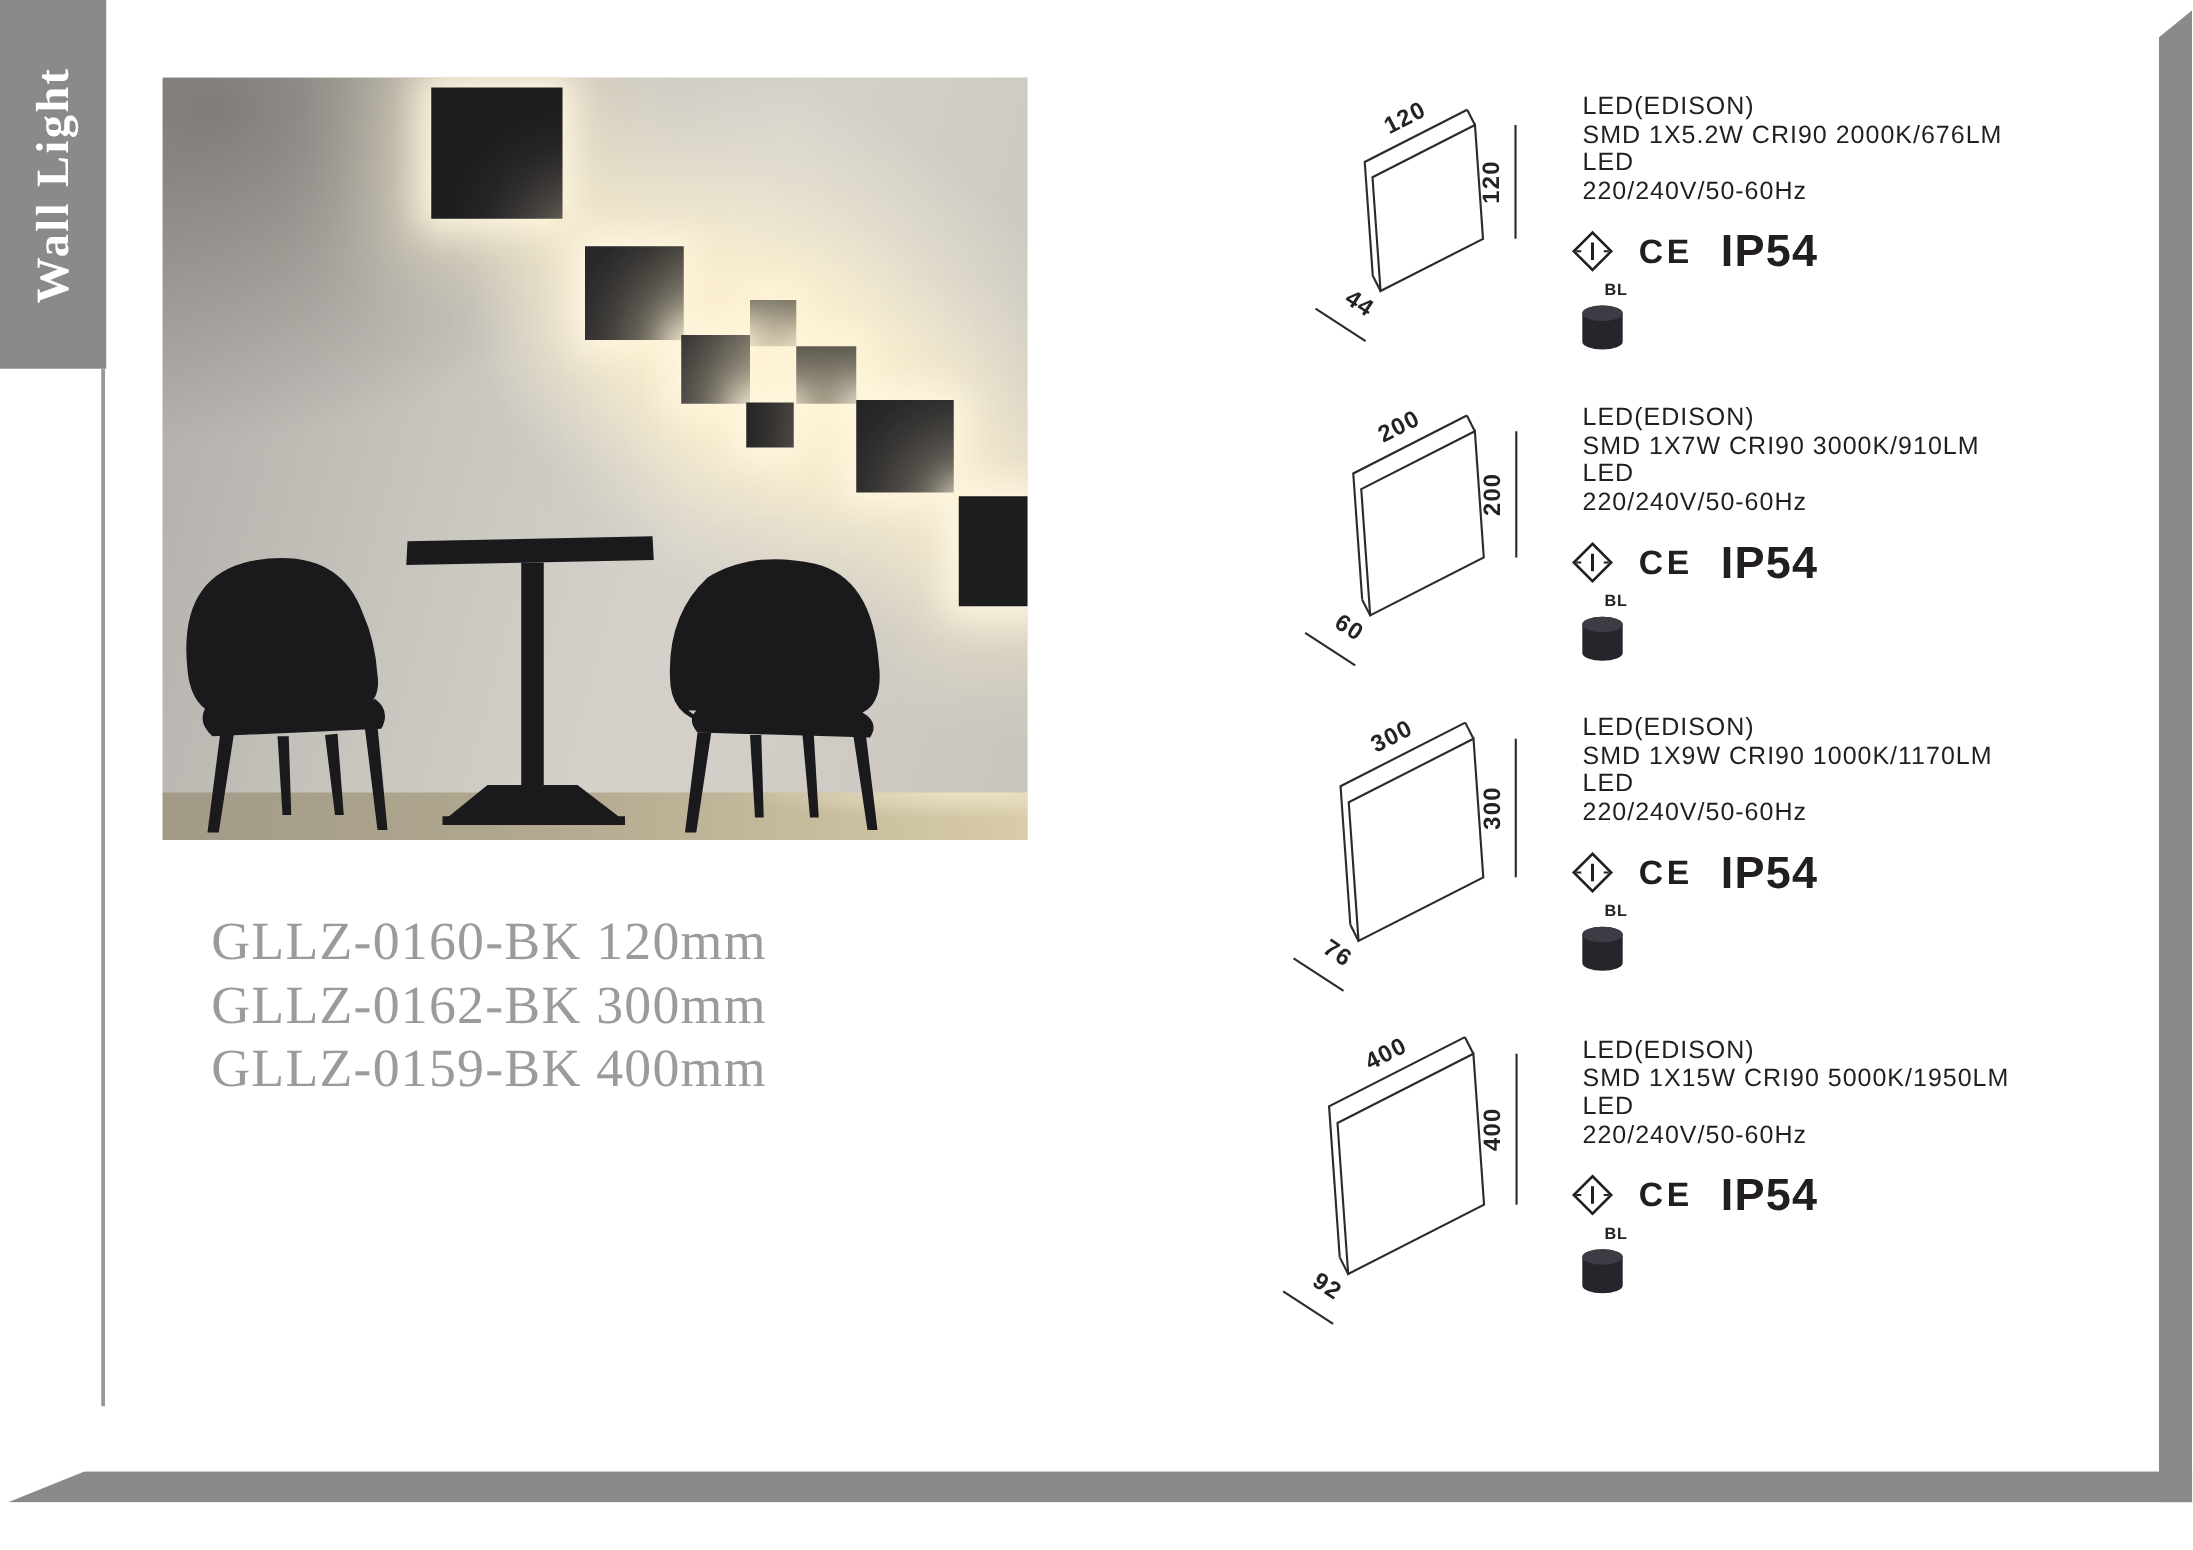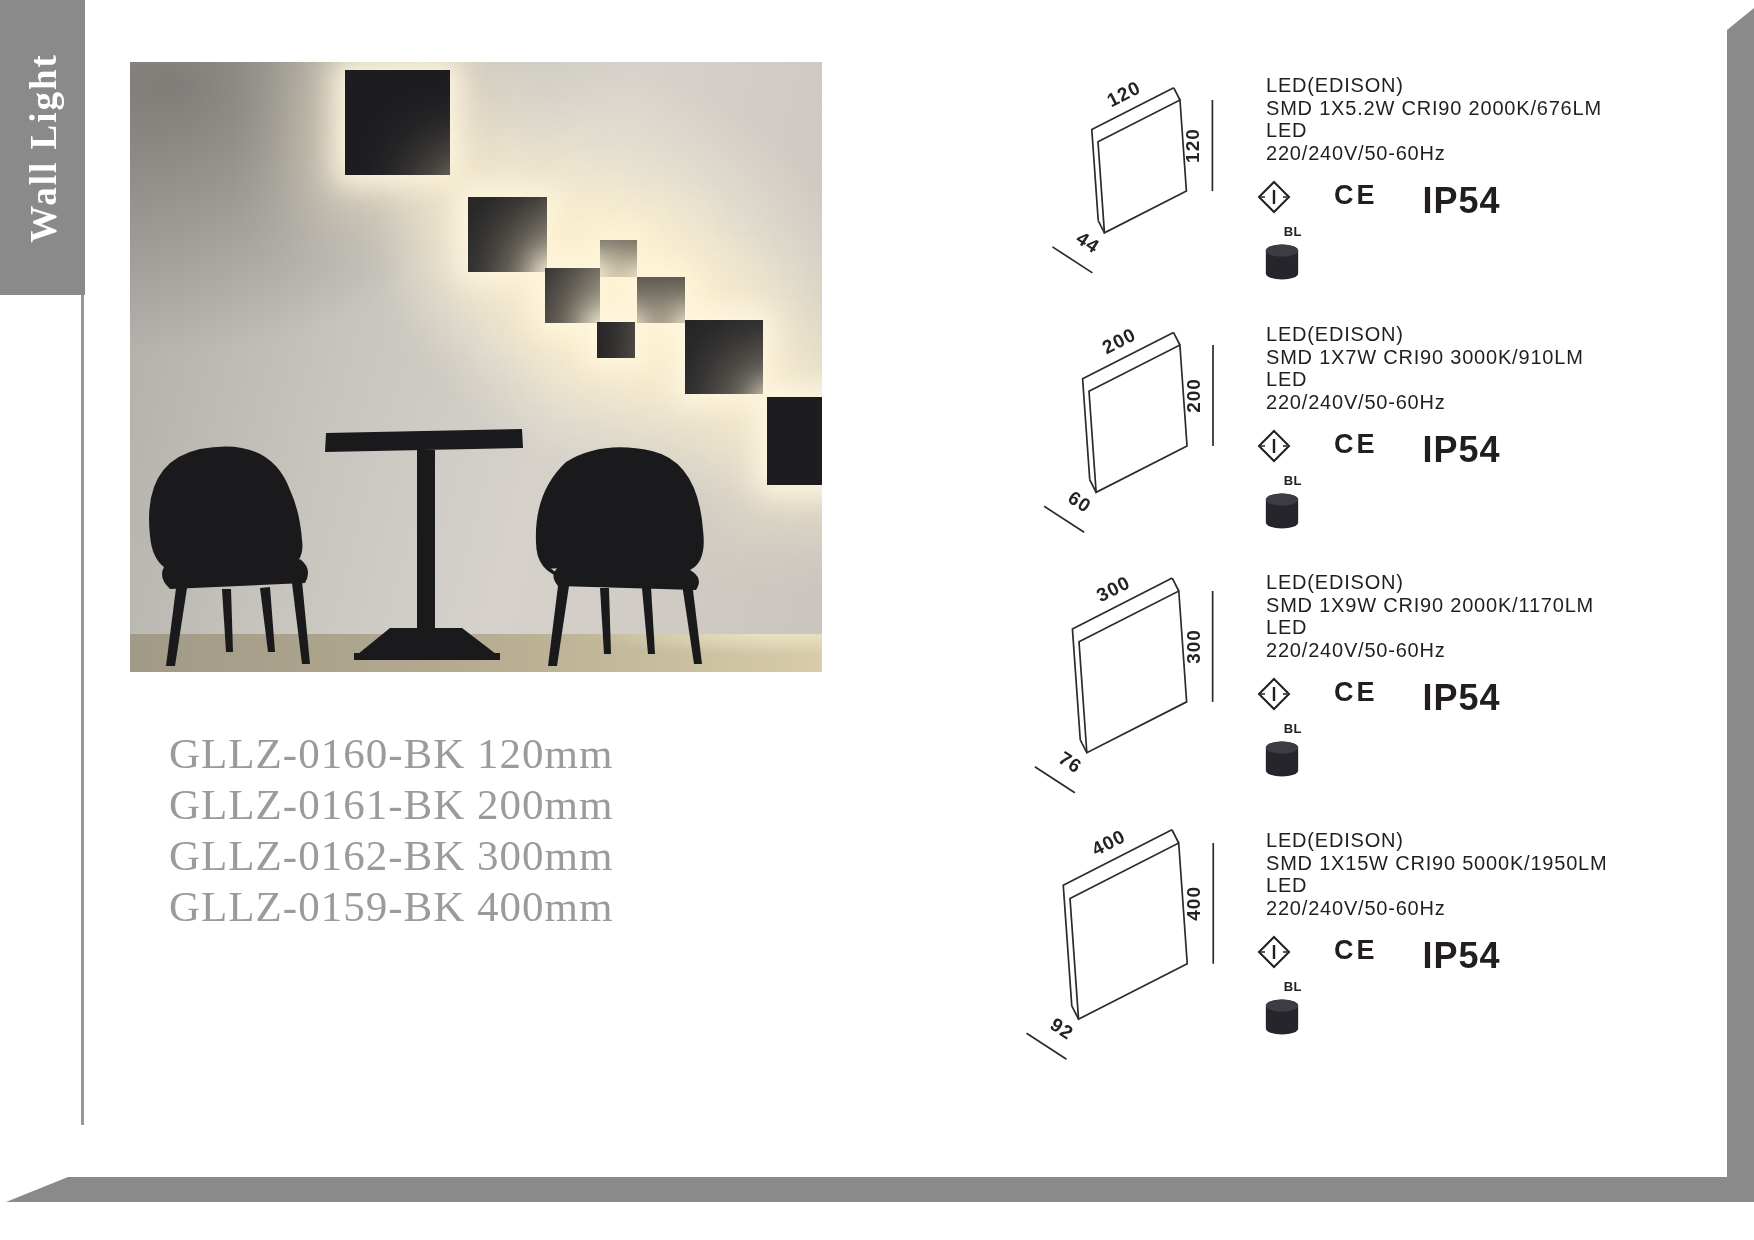--- a/index.html
+++ b/index.html
@@ -37,21 +37,21 @@
 
   
   .codes{position:absolute;left:133px;top:728px;font-family:"Liberation Serif",serif;
         font-weight:normal;font-size:43px;line-height:51px;color:#9b9b9b;letter-spacing:1px;margin-left:36px;}
 
   
   .product-row{position:absolute;left:0;width:1754px;height:249px;}
   .diagram{position:absolute;}
   .spec{position:absolute;left:1266px;top:12px;font-size:20px;line-height:22.5px;
         letter-spacing:.8px;color:#221e1f;white-space:nowrap;}
-  .cert{position:absolute;left:1257px;top:118px;display:flex;gap:23px;}
+  .cert{position:absolute;left:1257px;top:118px;display:flex;align-items:center;}
   .cert .ce{font-size:27px;font-weight:bold;letter-spacing:3px;margin-left:20px;color:#221e1f;}
   .cert .ip{font-size:36px;font-weight:bold;letter-spacing:1px;margin-left:22px;color:#221e1f;}
   .bl{position:absolute;left:1262px;top:162px;width:40px;text-align:right;}
   .bl-label{font-size:13px;font-weight:bold;letter-spacing:.5px;color:#222;}
   .bl svg{display:block;margin:3px auto 0;}
 
   
   .logo{position:absolute;left:1356px;top:1040px;color:#57585a;white-space:nowrap;
         font-family:"Liberation Serif",serif;}
   .logo .main{font-size:68px;font-weight:bold;letter-spacing:-2px;}
@@ -99,21 +99,20 @@
         <path d="M428,524 L418,604 L427,604 L439,524 Z"></path>
         <path d="M470,526 L474,592 L481,592 L479,526 Z"></path>
         <path d="M512,526 L518,592 L525,592 L521,525 Z"></path>
         <path d="M552,522 L564,602 L572,602 L562,520 Z"></path>
       </g>
     </svg>
   </div>
 
   <div class="codes">
     <div>GLLZ-0160-BK 120mm</div>
-    <div>GLLZ-0161-BK 200mm</div>
     <div>GLLZ-0162-BK 300mm</div>
     <div>GLLZ-0159-BK 400mm</div>
   </div>
 
   <div class="product-row" style="top:62px;">
     <svg class="diagram" style="left:1048px;top:8px;" width="187" height="217">
         <polygon points="50,71.7671259760383 131.97260022532984,30 138.41260022532984,121.08 56.44,162.84712597603828" fill="none" stroke="#2b2a2e" stroke-width="1.7"></polygon>
         <path d="M50.229409963563,150.65815672514142 L43.789409963563,59.578156725141426 L125.76201018889284,17.811030749103125" fill="none" stroke="#2b2a2e" stroke-width="1.7"></path>
         <line x1="125.76201018889284" y1="17.811030749103125" x2="131.97260022532984" y2="30" stroke="#2b2a2e" stroke-width="1.7"></line>
         <line x1="50.229409963563" y1="150.65815672514142" x2="56.44" y2="162.84712597603828" stroke="#2b2a2e" stroke-width="1.7"></line>
@@ -192,21 +191,21 @@
         <line x1="143.21894827286857" y1="17.098225529752433" x2="149.7927307090972" y2="30" stroke="#2b2a2e" stroke-width="1.7"></line>
         <line x1="51.26621756377136" y1="178.82516150058166" x2="57.84" y2="191.72693597082923" stroke="#2b2a2e" stroke-width="1.7"></line>
         <line x1="183.63273070909722" y1="30" x2="183.63273070909722" y2="140.88" stroke="#2b2a2e" stroke-width="1.7"></line>
         <text x="170.63273070909722" y="85.44" text-anchor="middle" font-size="19" font-weight="bold" fill="#242127" letter-spacing="1" transform="rotate(-90 170.63273070909722 85.44)">300</text>
         <text x="87.32258291831997" y="33.52169351516705" text-anchor="middle" font-size="19" font-weight="bold" fill="#242127" letter-spacing="1" transform="rotate(-27 87.32258291831997 33.52169351516705)">300</text>
         <line x1="5.840000000000003" y1="205.72693597082923" x2="45.84" y2="231.72693597082923" stroke="#2b2a2e" stroke-width="1.7"></line>
         <text x="37.84" y="206.72693597082923" text-anchor="middle" font-size="19" font-weight="bold" fill="#242127" letter-spacing="1" transform="rotate(33 37.84 206.72693597082923)">76</text>
       </svg>
     <div class="spec">
       <div>LED(EDISON)</div>
-      <div>SMD 1X9W CRI90 2000K/1170LM</div>
+      <div>SMD 1X9W CRI90 1000K/1170LM</div>
       <div>LED</div>
       <div>220/240V/50-60Hz</div>
     </div>
     <div class="cert">
       <svg width="34" height="34" viewBox="0 0 34 34">
         <path d="M17,2 L32,17 L17,32 L2,17 Z" fill="none" stroke="#221e1f" stroke-width="2"></path>
         <line x1="17" y1="10" x2="17" y2="24" stroke="#221e1f" stroke-width="2.4"></line>
         <line x1="4" y1="17" x2="8" y2="17" stroke="#221e1f" stroke-width="1.5"></line>
         <line x1="26" y1="17" x2="30" y2="17" stroke="#221e1f" stroke-width="1.5"></line>
       </svg>

